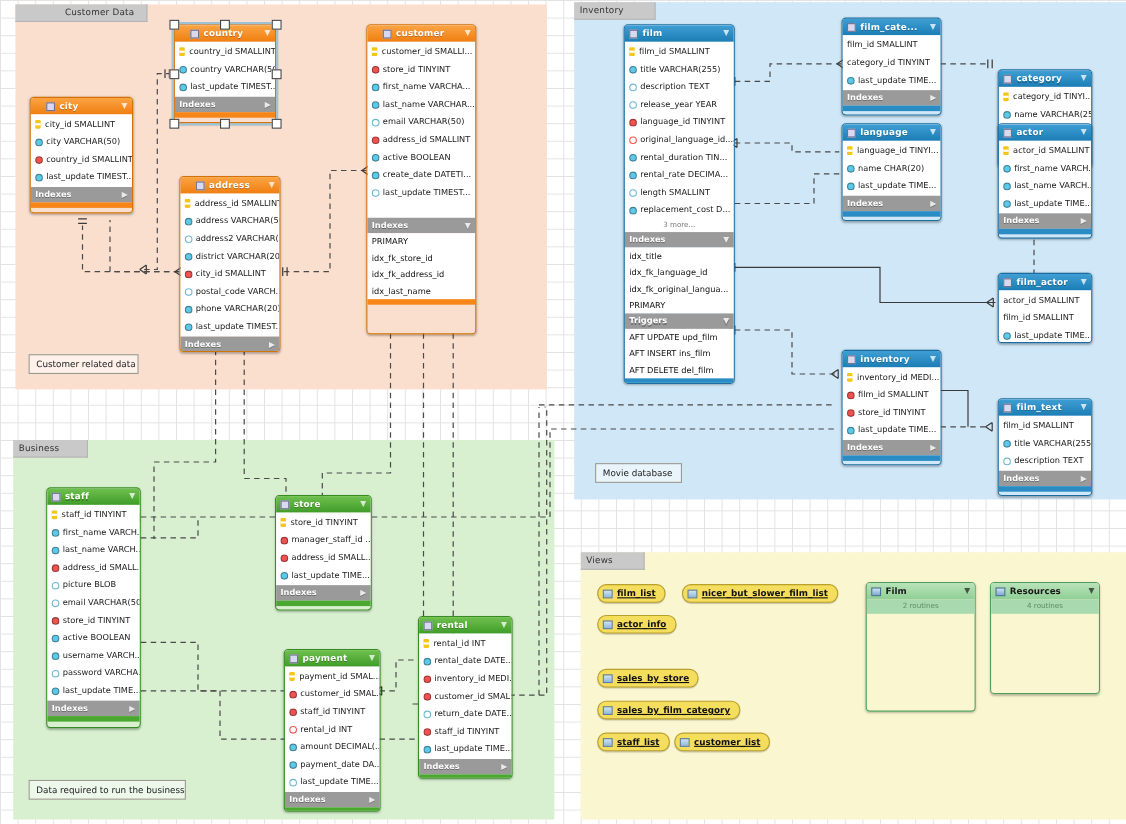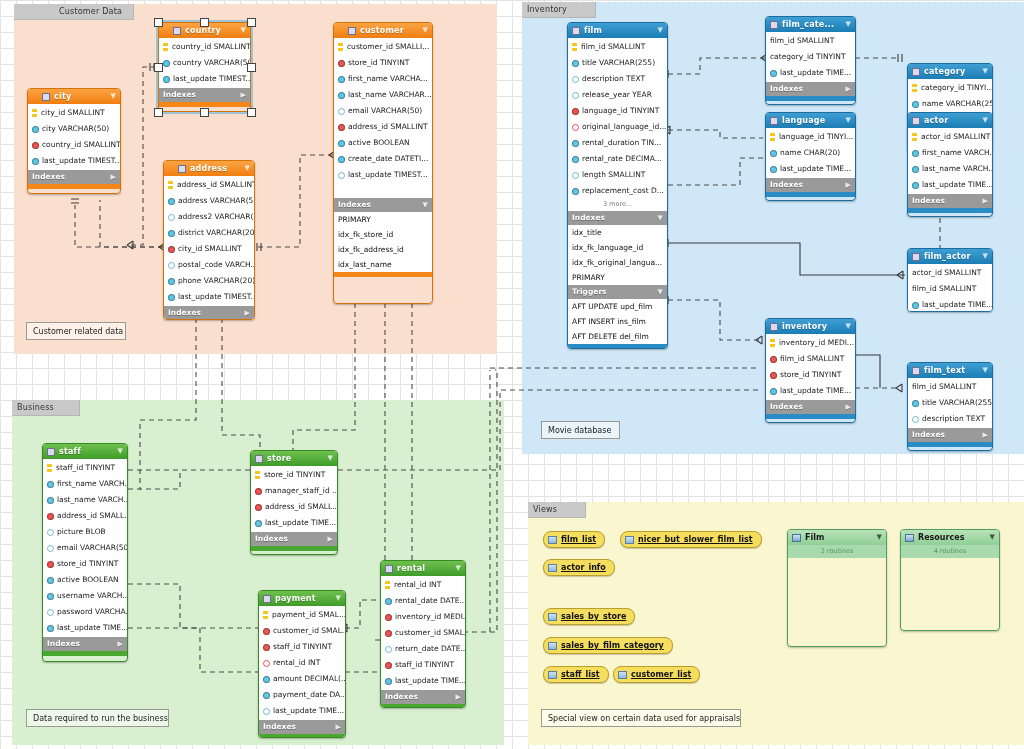--- a/index.html
+++ b/index.html
@@ -220,21 +220,20 @@
 
     <path class="lk" d="M855 388 L900 388"></path>
     <path class="crow" d="M902 384 L902 392 M896 388 L902 384 M896 388 L902 392"></path>
 
     <path class="lk-solid" d="M855 355 L880 355 L880 388"></path>
   </svg>
 
   <div class="note" style="left:26px;top:322px;width:100px;height:18px;">Customer related data</div>
   <div class="note" style="left:541px;top:421px;width:79px;height:18px;">Movie database</div>
   <div class="note" style="left:26px;top:709px;width:143px;height:18px;">Data required to run the business</div>
-  <div class="note" style="left:541px;top:709px;width:200px;height:18px;">Special view on certain data used for appraisals</div>
 
   <div class="tbl t-orange selected" style="left:158px;top:22px;width:93px;height:90px;z-index:20;">
     <div class="hdr">
       <span class="sq"></span>
       <span class="tname">country</span>
       <span class="caret">▼</span>
     </div>
     <div class="cols">
       <div class="col">
           <span class="bullet b-pk"></span>

